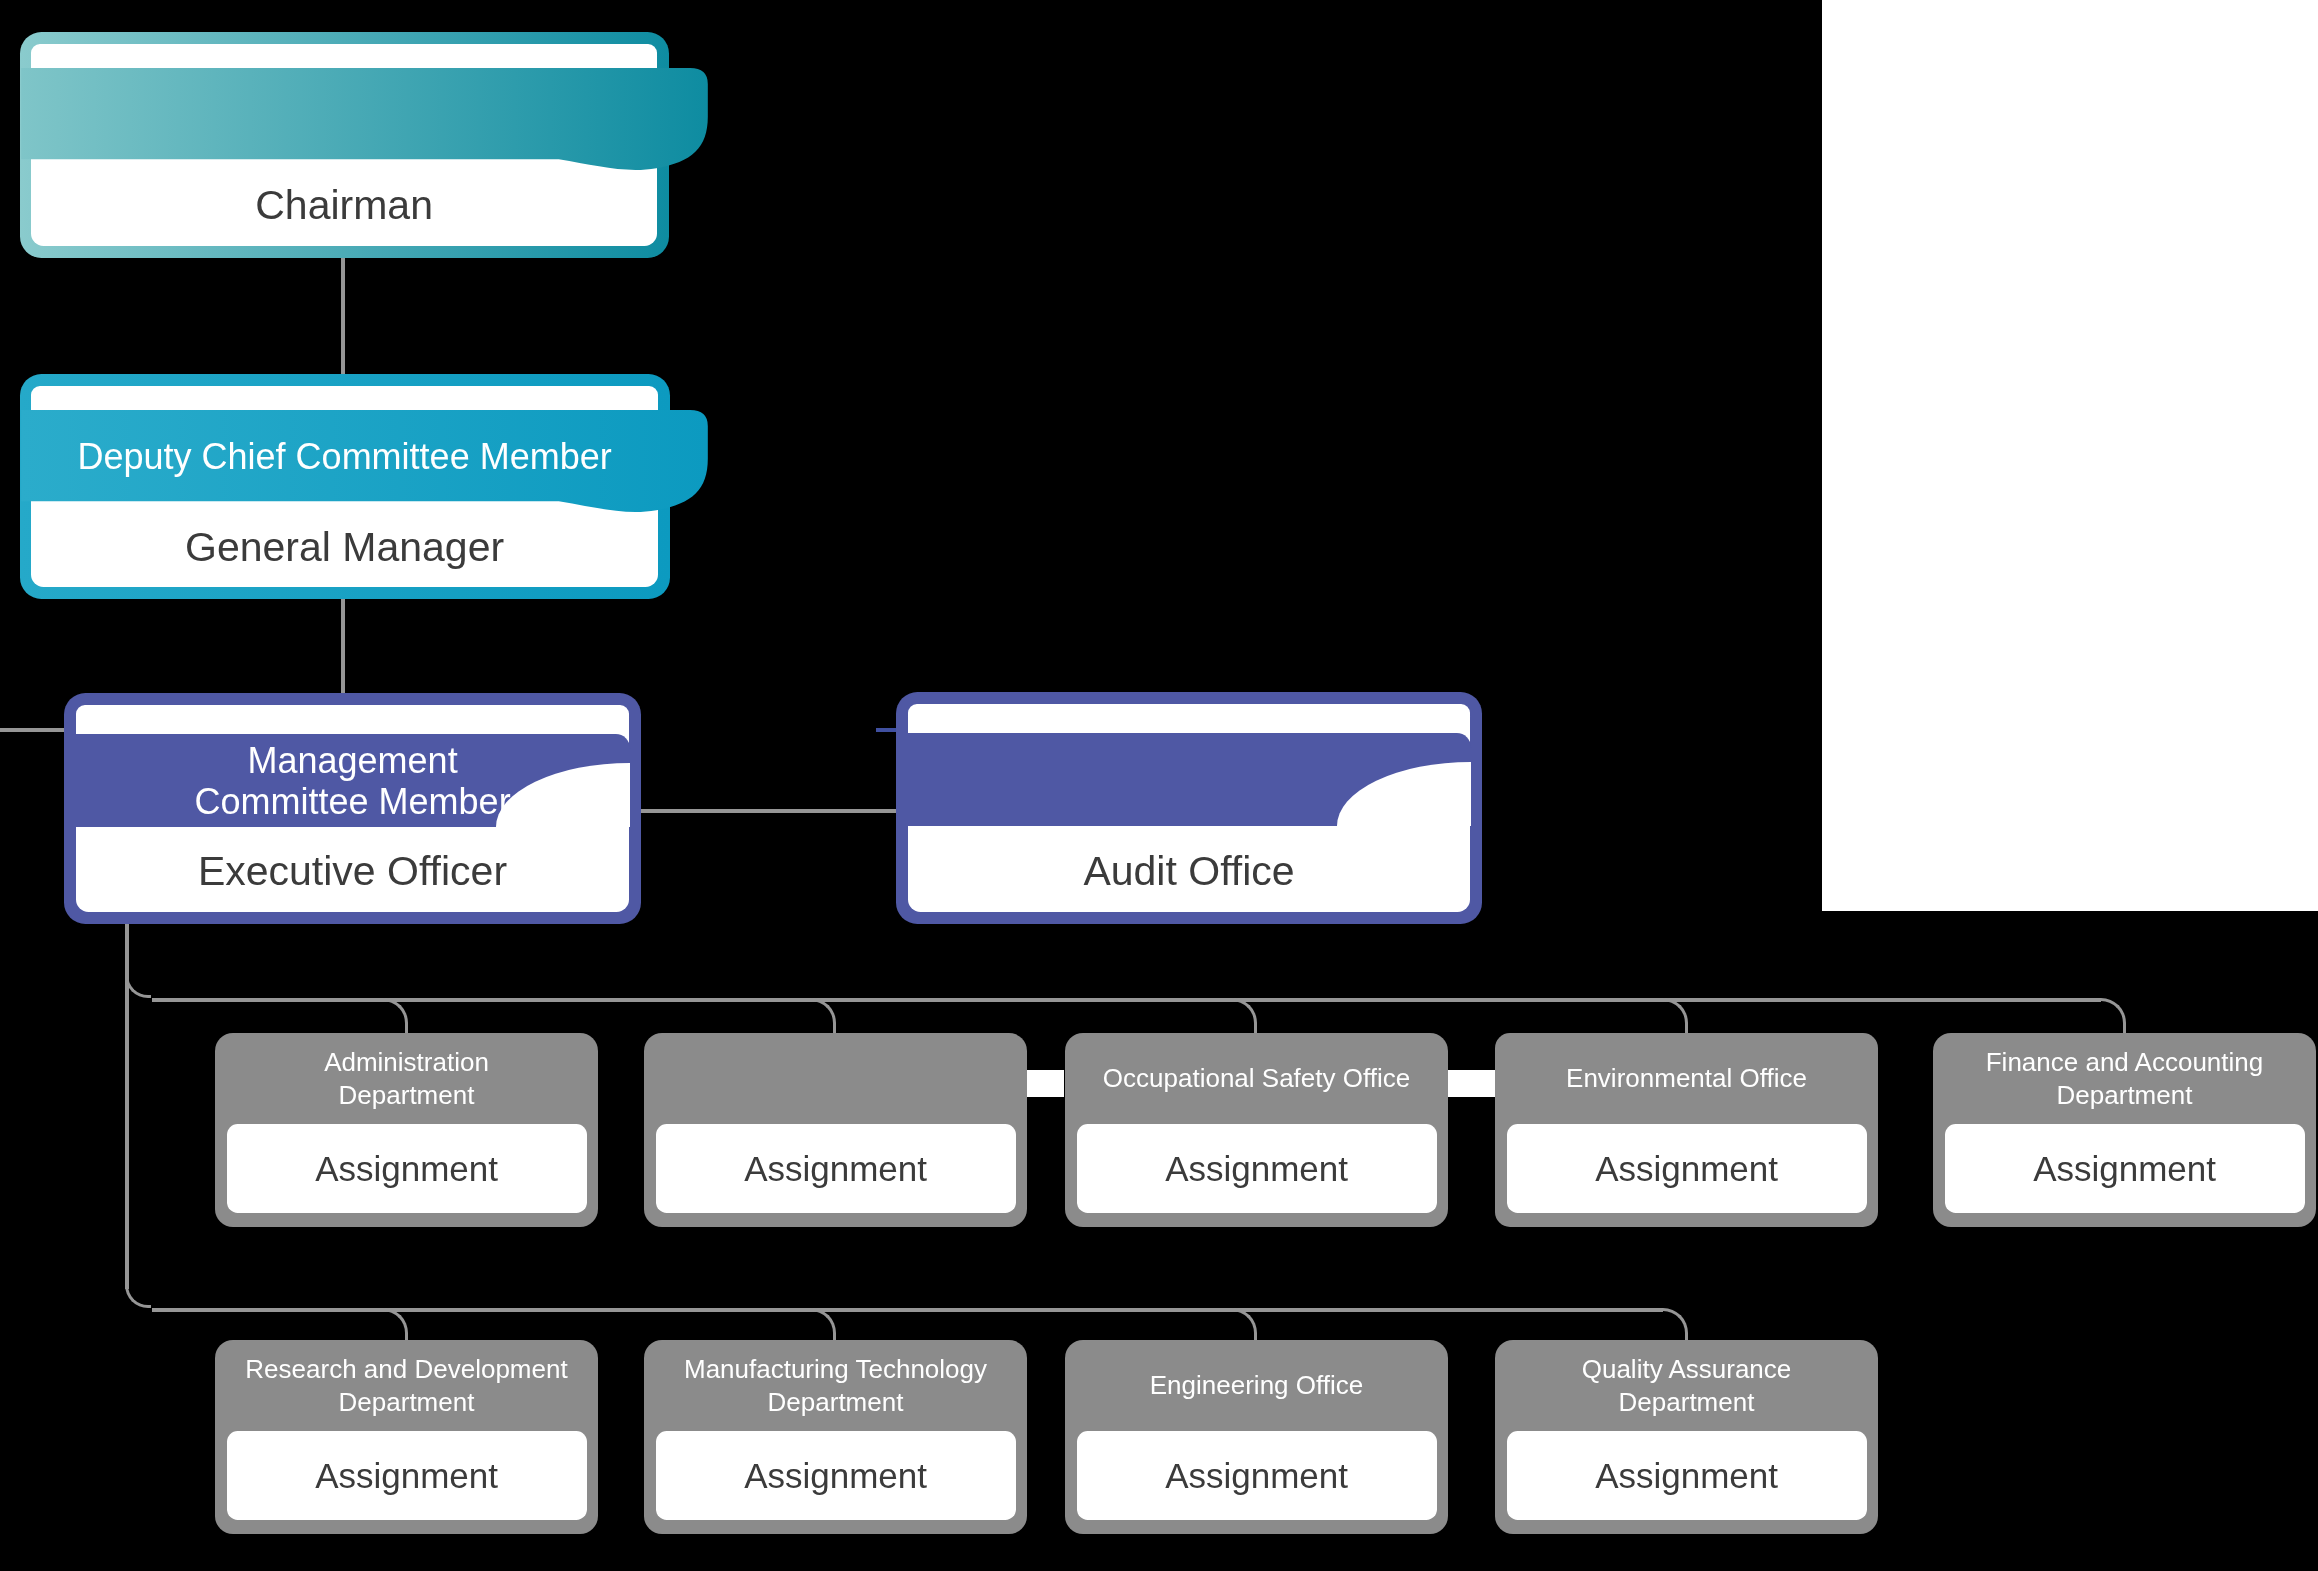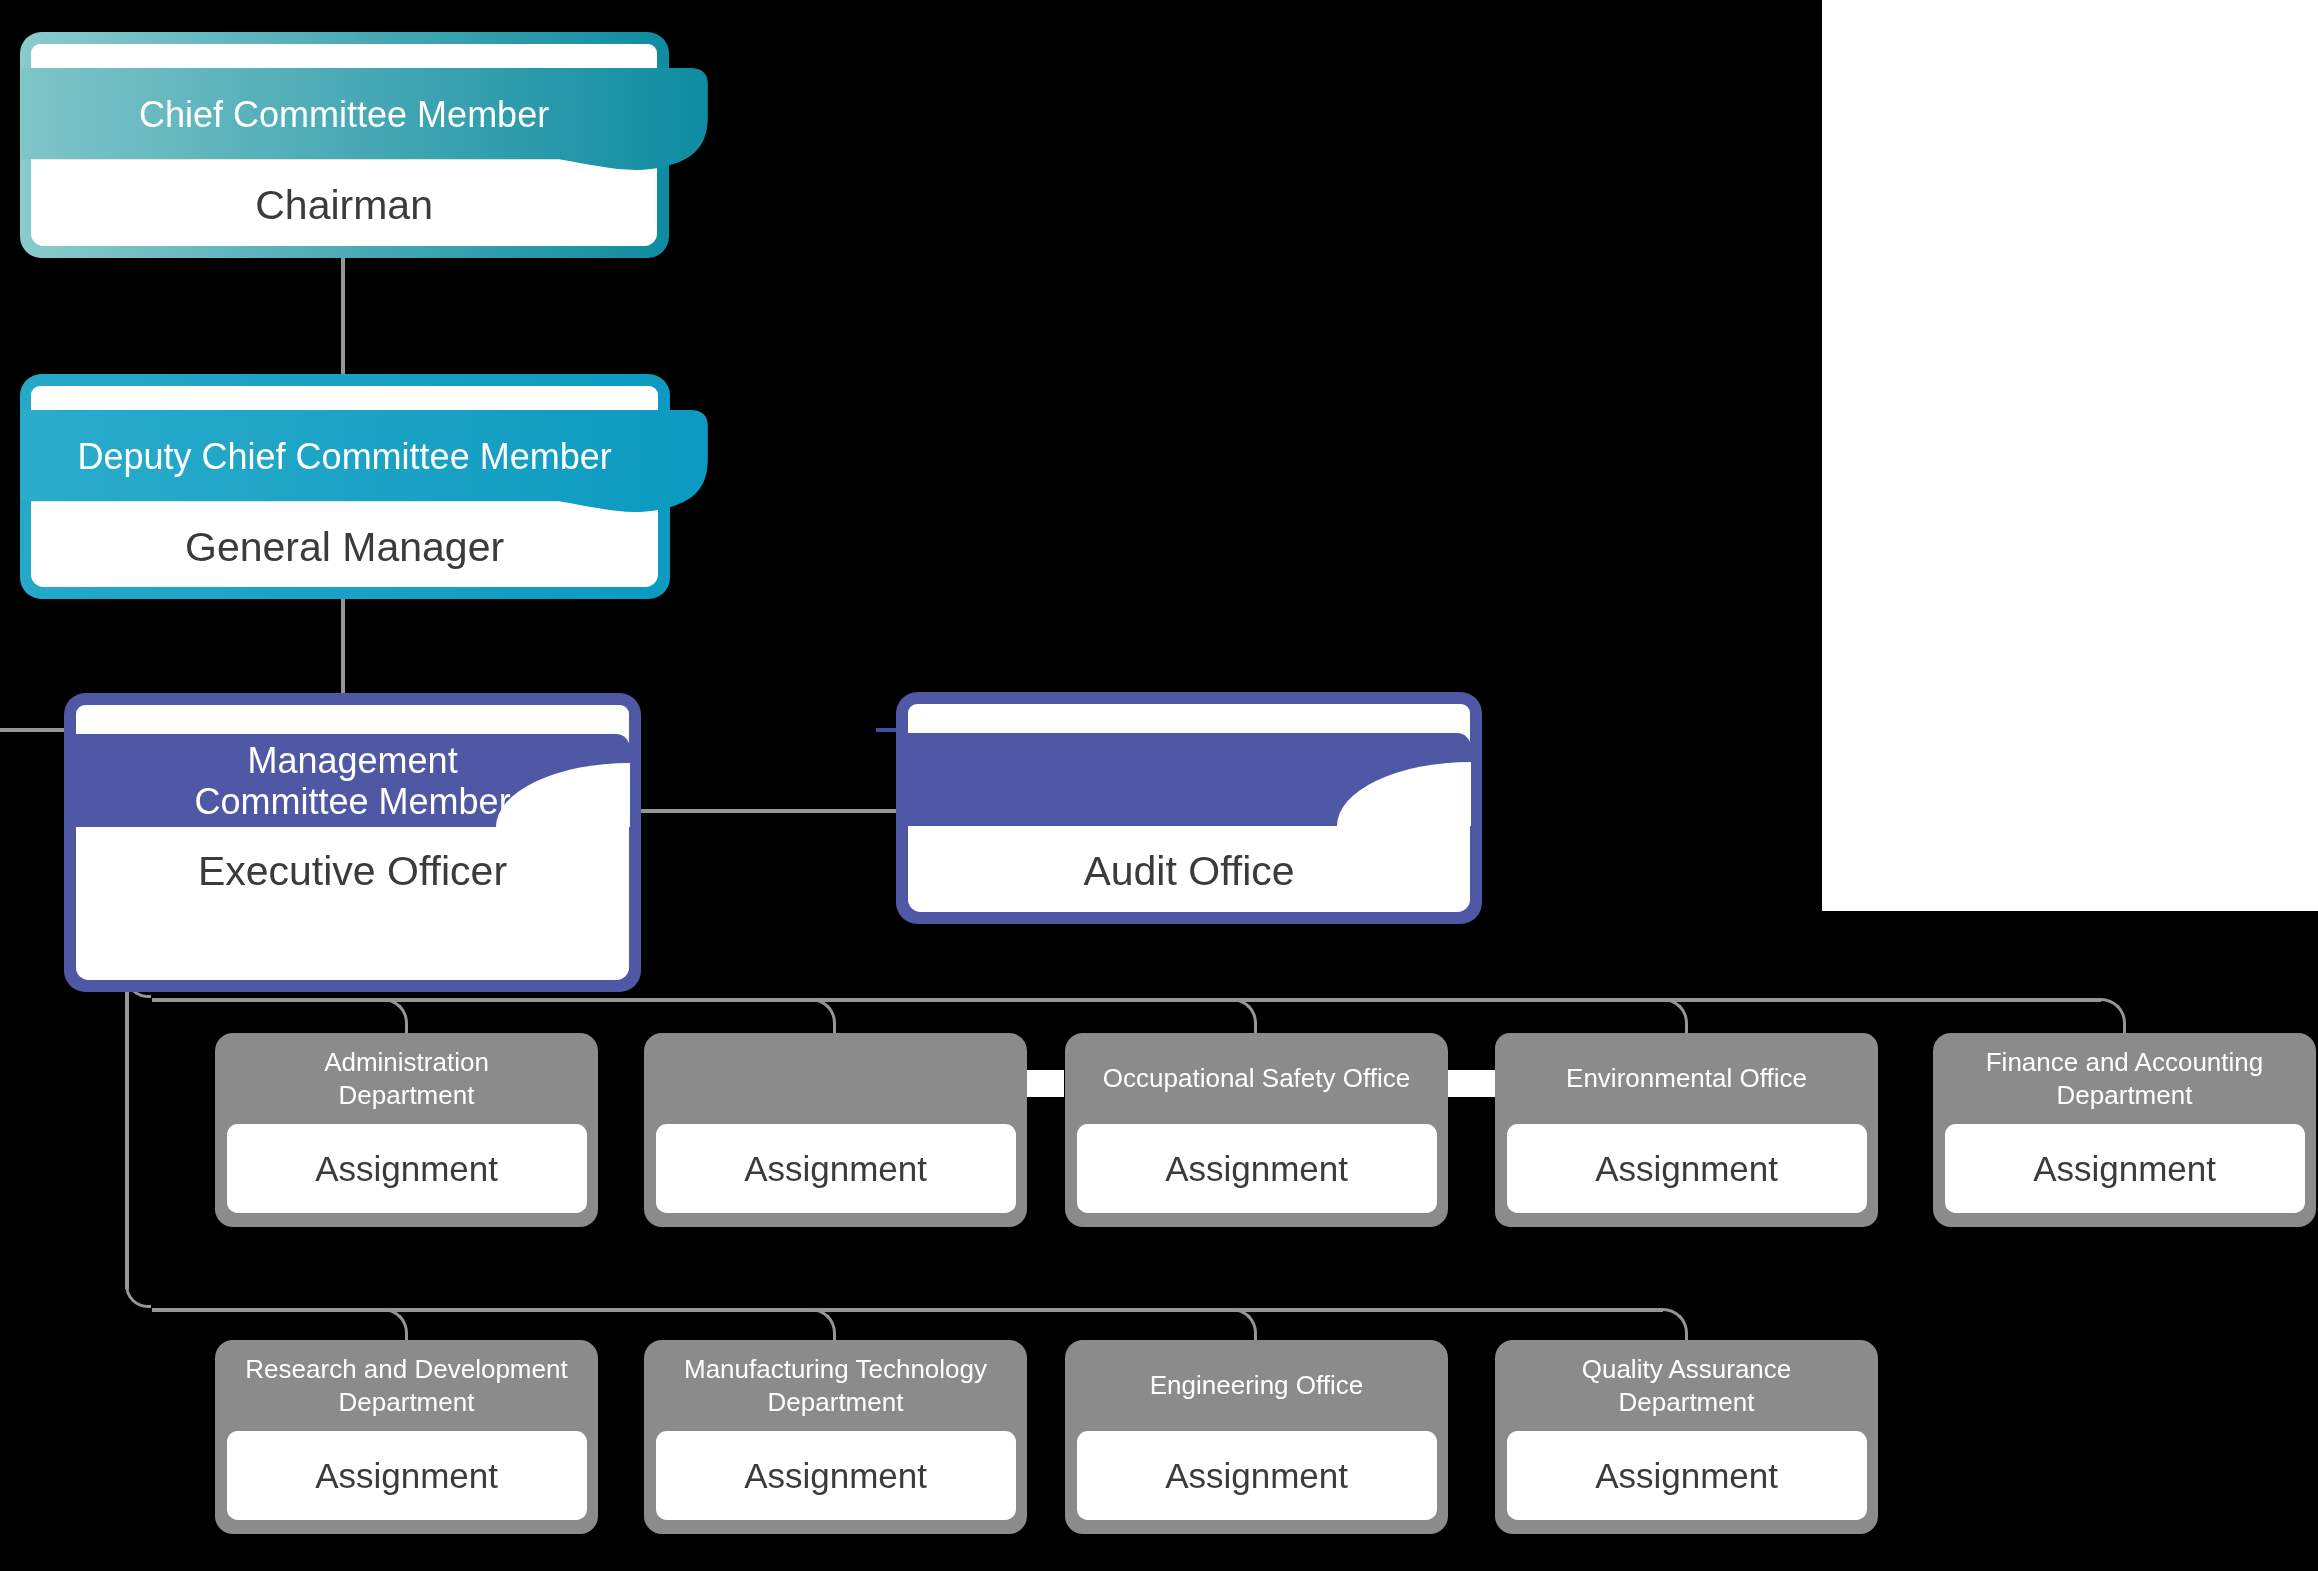--- a/index.html
+++ b/index.html
@@ -82,41 +82,40 @@
   <div class="strip"></div>
   <svg class="band-svg" width="689" height="110" viewBox="0 0 774 124">
     <defs>
       <linearGradient id="g1" x1="0" y1="0" x2="1" y2="0">
         <stop offset="0" stop-color="#7fc5c8"></stop>
           <stop offset="1" stop-color="#0e8ca1"></stop>
       </linearGradient>
     </defs>
     <path d="M0 0 H754 Q774 0 774 18 V55 C774 90 756 106 716 113 C682 119 648 110 606 103 L0 103 Z" fill="url(#g1)"></path>
   </svg>
-  <div class="title" style="left:0;top:36px;width:649px;height:92px;">Chief Committee Member</div>
   <div class="subtitle" style="top:134px;height:78px;">Chairman</div>
 </div>
 
 <div class="abs ribbon teal2" style="left:19.6px;top:374px;width:650px;height:225px;">
   <div class="inner"></div>
   <div class="strip"></div>
   <svg class="band-svg" width="689" height="110" viewBox="0 0 774 124">
     <defs>
       <linearGradient id="g2" x1="0" y1="0" x2="1" y2="0">
         <stop offset="0" stop-color="#2baccb"></stop>
           <stop offset="1" stop-color="#0c9ac0"></stop>
       </linearGradient>
     </defs>
     <path d="M0 0 H754 Q774 0 774 18 V55 C774 90 756 106 716 113 C682 119 648 110 606 103 L0 103 Z" fill="url(#g2)"></path>
   </svg>
   <div class="title" style="left:0;top:36px;width:650px;height:92px;">Deputy Chief Committee Member</div>
   <div class="subtitle" style="top:134px;height:78px;">General Manager</div>
 </div>
 
-<div class="abs ribbon purp" style="left:64px;top:693px;width:577px;height:299px;">
+<div class="abs ribbon purp" style="left:64px;top:693px;width:577px;height:231px;">
   <div class="inner"></div>
   <div class="strip" style="height:27px;"></div>
   <div class="purp-band" style="left:11.6px;top:41px;width:554px;height:93px;">
     <div class="purp-scoop"></div>
   </div>
   <div class="title" style="left:11.6px;top:41px;width:554px;height:93px;">Management
 Committee Member</div>
   <div class="subtitle" style="top:141px;height:75px;">Executive Officer</div>
 </div>
 

